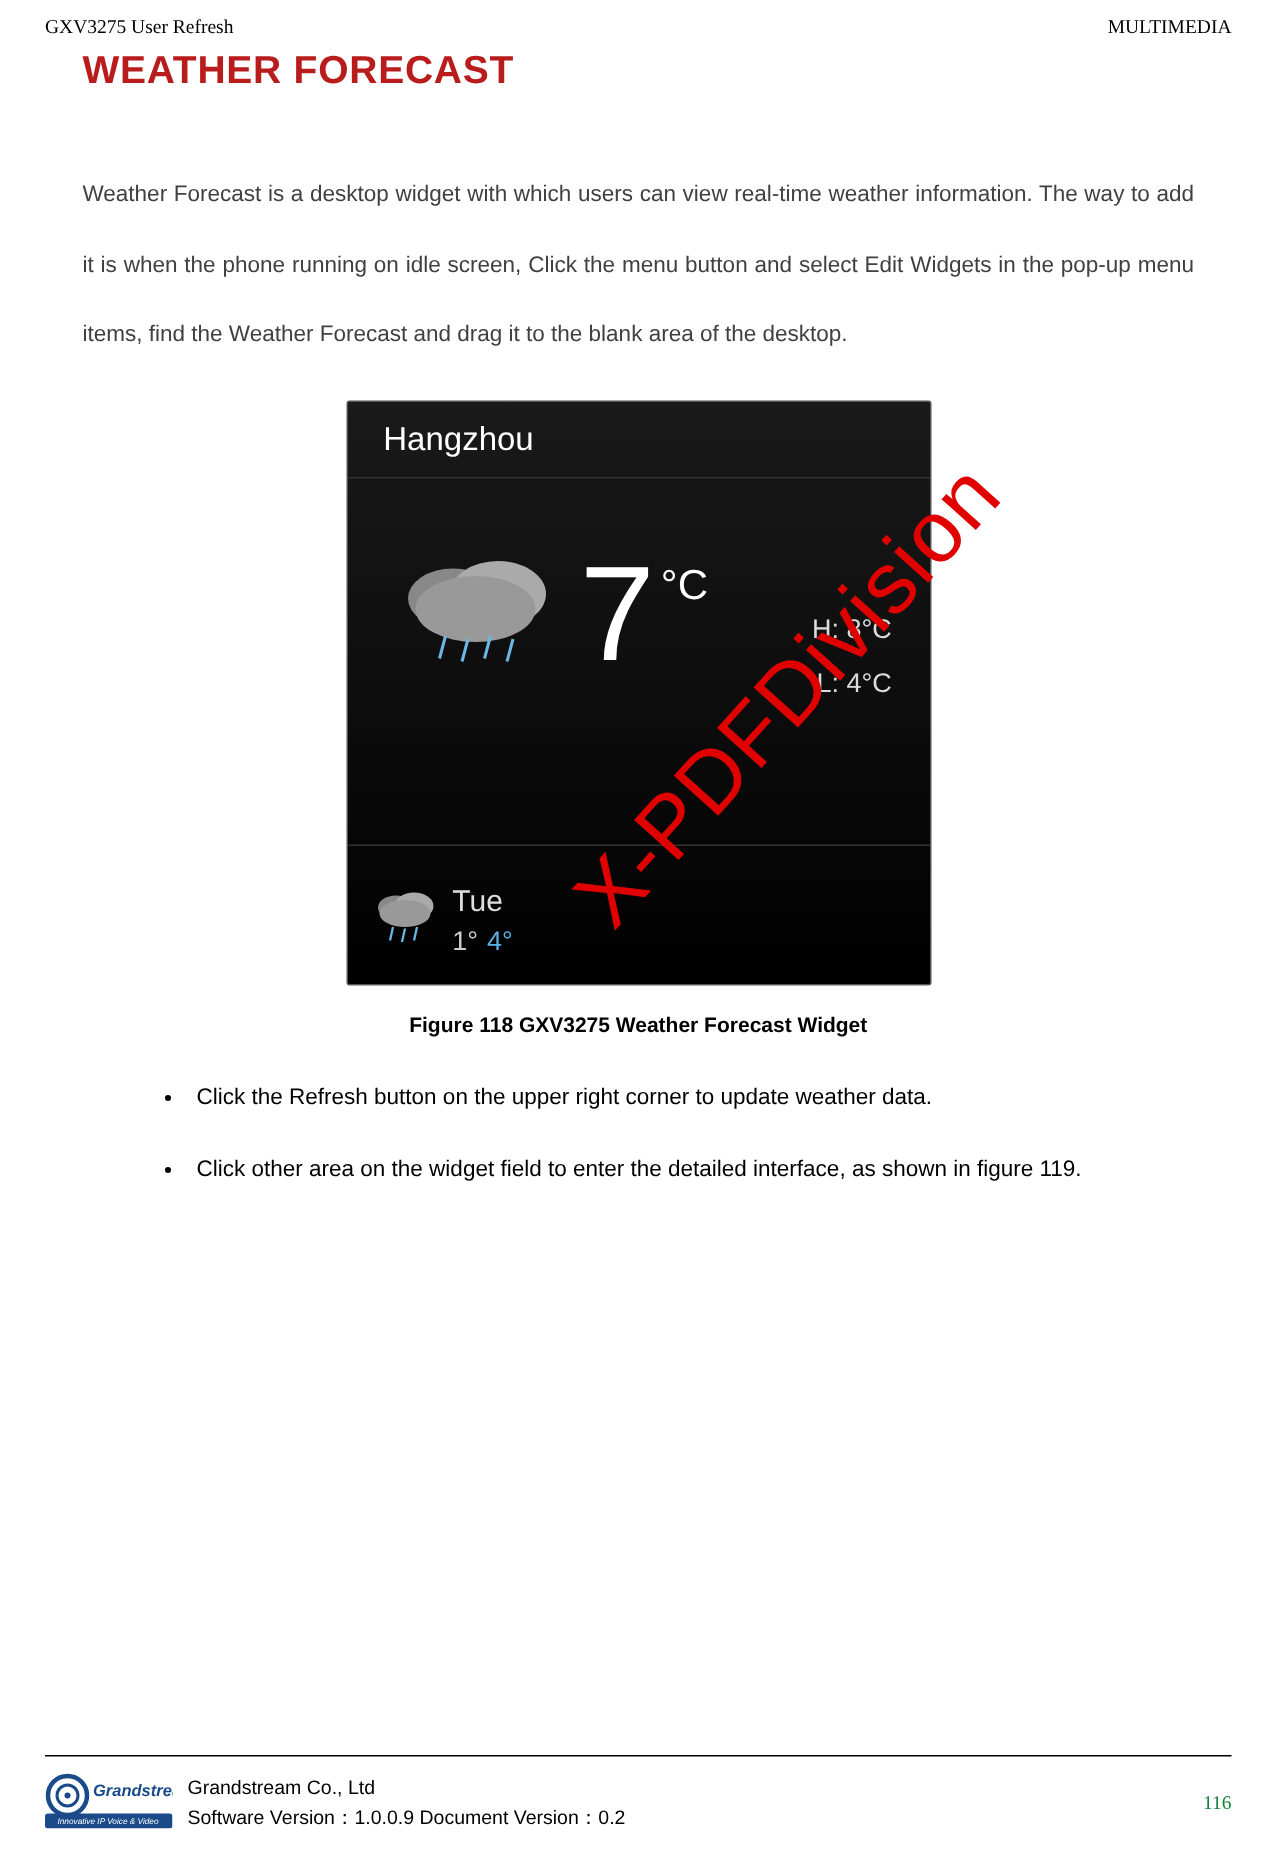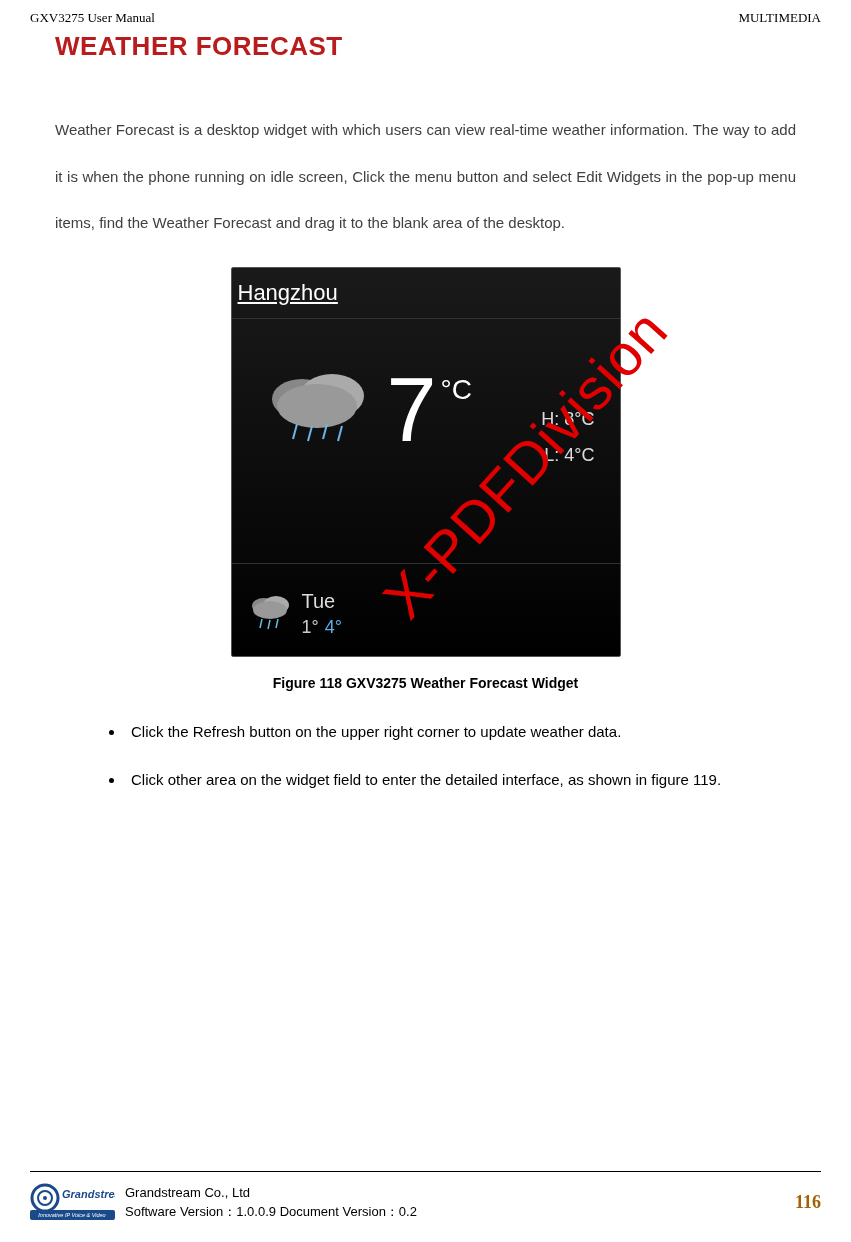--- a/index.html
+++ b/index.html
@@ -66,24 +66,23 @@
     color: #fff;
     border: 1px solid #555;
     border-radius: 2px;
     position: relative;
     overflow: hidden;
   }
   .widget-header {
     display: flex;
     justify-content: space-between;
     align-items: center;
-    padding: 12px 6px;
+    padding: 12px 24px;
     font-size: 20px;
     border-bottom: 1px solid #333;
-    text-decoration: underline;
   }
   .widget-header-left { font-size: 22px; }
   .widget-header-right { display:flex; align-items:center; gap:10px; font-size:20px; opacity:0.9;}
   .refresh-svg { width:26px; height:26px; }
   .widget-main {
     height: 245px;
     display: flex;
     align-items: center;
     justify-content: center;
     position: relative;
@@ -182,31 +181,30 @@
     margin-right: 10px;
     flex-shrink:0;
   }
   .footer-text {
     font-size: 13px;
     line-height: 1.5;
     flex: 1;
   }
   .page-num {
     font-family: "Times New Roman", serif;
-    font-size: 18px;
-    color: #a16207;
-    font-weight: bold;
+    font-size: 13px;
+    color: #15803d;
   }
 </style>
 </head>
 <body>
 
 <div class="page">
   <div class="top-header">
-    <span>GXV3275 User Manual</span>
+    <span>GXV3275 User Refresh</span>
     <span>MULTIMEDIA</span>
   </div>
 
   <div class="content">
 
     <div class="section-title">WEATHER FORECAST</div>
 
     <div class="body-text">Weather Forecast is a desktop widget with which users can view real-time weather information. The way to add it is when the phone running on idle screen, Click the menu button and select Edit Widgets in the pop-up menu items, find the Weather Forecast and drag it to the blank area of the desktop.</div>
 
     <div class="widget-wrapper">

